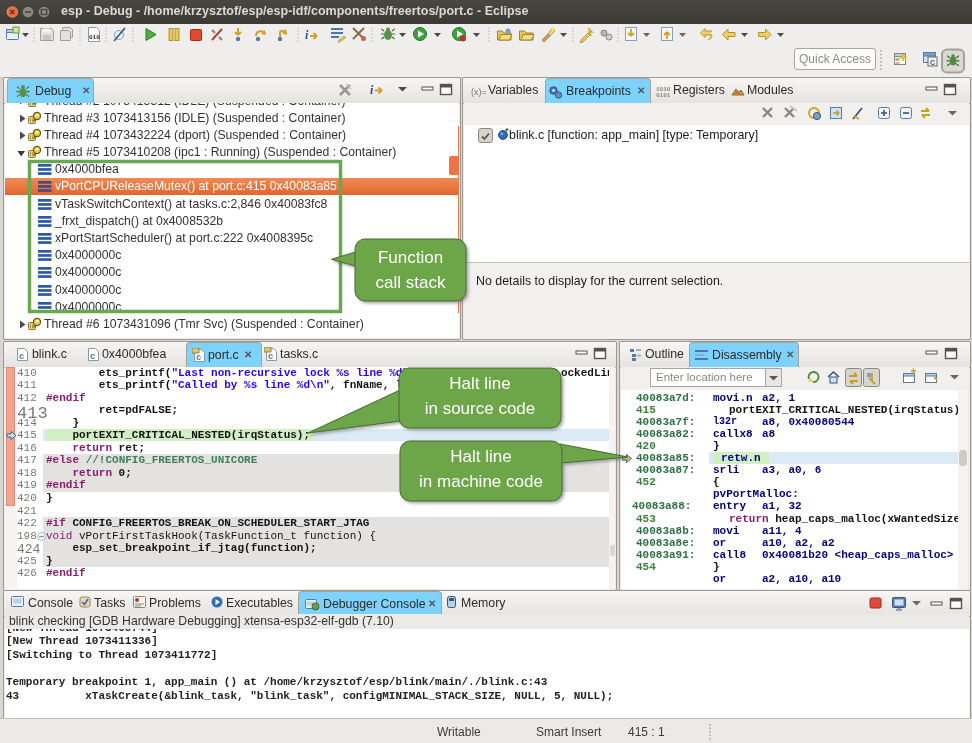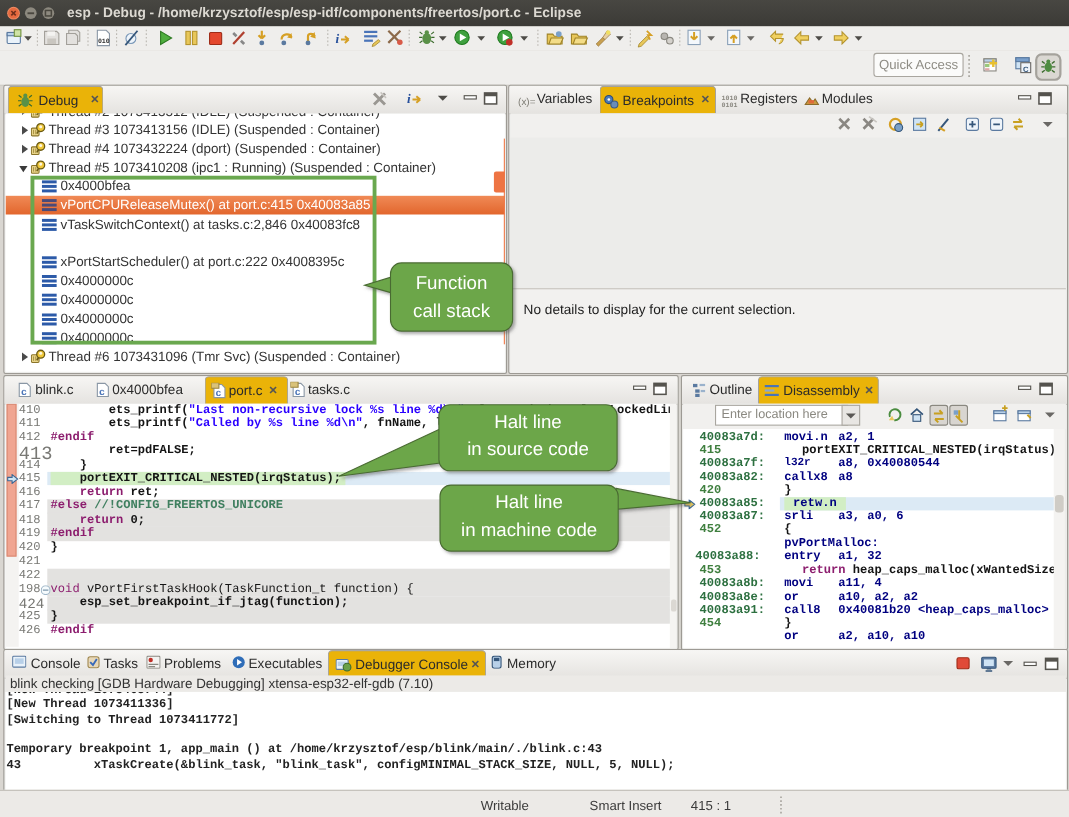--- a/index.html
+++ b/index.html
@@ -2,21 +2,21 @@
 <html><head><meta charset="utf-8"><style>
 html,body{margin:0;padding:0}
 body{width:972px;height:743px;position:relative;font-family:"Liberation Sans",sans-serif;background:#d9d6d1;overflow:hidden}
 .abs{position:absolute}
 #titlebar{left:0;top:0;width:972px;height:24px;background:linear-gradient(#484742,#3b3a36);color:#dcd9d2;font-weight:bold;font-size:12.5px}
 #toolbar1{left:0;top:24px;width:972px;height:22px;background:#efeeec}
 #toolbar2{left:0;top:46px;width:972px;height:31px;background:#efeeec;border-bottom:1px solid #cac7c1}
 .panel{background:#ececea;border:1px solid #9d9a94;border-radius:2px}
 .phead{position:absolute;left:0;top:0;right:0;height:25px;background:linear-gradient(#f7f6f4,#e5e3e0);border-bottom:1px solid #b3b0aa;border-radius:2px 2px 0 0}
 .tab{position:absolute;top:0;height:25px;font-size:12.3px;color:#2b2b2b;white-space:nowrap}
-.tabsel{background:#eab308;border:1px solid #a5a29c;border-bottom:none;border-radius:4px 4px 0 0;height:25px;box-sizing:border-box}
+.tabsel{background:#7dd3fc;border:1px solid #a5a29c;border-bottom:none;border-radius:4px 4px 0 0;height:25px;box-sizing:border-box}
 .tlabel{position:absolute;top:5px}
 .mono{font-family:"Liberation Mono",monospace;white-space:pre}
 #debugpanel{left:3px;top:77px;width:456px;height:261px}
 #rightpanel{left:462px;top:77px;width:507px;height:261px}
 #editorpanel{left:3px;top:341px;width:612px;height:248px}
 #disasmpanel{left:619px;top:341px;width:350px;height:248px}
 #consolepanel{left:3px;top:590px;width:966px;height:128px}
 #statusbar{left:0;top:718px;width:972px;height:25px;background:#eceae7;border-top:1px solid #c2bfb9;color:#3b3b3b;font-size:12px}
 .treerow{position:absolute;left:0;width:100%;height:17.2px;font-size:12.2px;color:#333;white-space:nowrap}
 .orange{background:linear-gradient(#f08a56,#e2662d);color:#fff}
@@ -298,20 +298,28 @@
         <span class="abs" style="left:50px;top:1.2px">vPortCPUReleaseMutex() at port.c:415 0x40083a85</span>
       </div>
 <div class="treerow" style="top:92.5px">
         <svg class="abs" style="left:33px;top:2.2px" width="15" height="13">
           <rect x="0" y="1" width="13.5" height="2.7" fill="#2c5aa8"></rect>
           <rect x="0" y="5.1" width="13.5" height="2.7" fill="#2c5aa8"></rect>
           <rect x="0" y="9.2" width="13.5" height="2.7" fill="#2c5aa8"></rect>
         </svg>
         <span class="abs" style="left:50px;top:1.2px">vTaskSwitchContext() at tasks.c:2,846 0x40083fc8</span>
       </div>
+<div class="treerow" style="top:109.7px">
+        <svg class="abs" style="left:33px;top:2.2px" width="15" height="13">
+          <rect x="0" y="1" width="13.5" height="2.7" fill="#2c5aa8"></rect>
+          <rect x="0" y="5.1" width="13.5" height="2.7" fill="#2c5aa8"></rect>
+          <rect x="0" y="9.2" width="13.5" height="2.7" fill="#2c5aa8"></rect>
+        </svg>
+        <span class="abs" style="left:50px;top:1.2px">_frxt_dispatch() at 0x4008532b</span>
+      </div>
 <div class="treerow" style="top:126.9px">
         <svg class="abs" style="left:33px;top:2.2px" width="15" height="13">
           <rect x="0" y="1" width="13.5" height="2.7" fill="#2c5aa8"></rect>
           <rect x="0" y="5.1" width="13.5" height="2.7" fill="#2c5aa8"></rect>
           <rect x="0" y="9.2" width="13.5" height="2.7" fill="#2c5aa8"></rect>
         </svg>
         <span class="abs" style="left:50px;top:1.2px">xPortStartScheduler() at port.c:222 0x4008395c</span>
       </div>
 <div class="treerow" style="top:144.1px">
         <svg class="abs" style="left:33px;top:2.2px" width="15" height="13">
@@ -424,20 +432,33 @@
         </g>
         <g transform="translate(436,4)">
           <rect x="0.5" y="0.5" width="11" height="11" rx="2" fill="#eef4fa" stroke="#5b7aa0"></rect>
           <path d="M3 6 h6" stroke="#35567a" stroke-width="1.6"></path>
         </g>
         <g transform="translate(456,4)">
           <path d="M1 4 h8 M9 4 l-3 -3 M2 8 h8 M2 8 l3 3" stroke="#c8a020" stroke-width="1.8" fill="none"></path>
         </g>
         <path d="M484 8 L493 8 L488.5 12.5 Z" fill="#6a6865"></path>
       </svg>
+ </div>
+ <div class="abs" style="left:1px;top:47px;width:505px;height:137px;background:#fff">
+   <div class="abs" style="left:14px;top:3px;width:13px;height:13px;background:#d7d4cf;border:1px solid #8d8a84;border-radius:3px">
+     <svg width="13" height="13">
+          <path d="M3 6.5 L5.5 9 L10 3.5" fill="none" stroke="#5a5750" stroke-width="1.8"></path>
+        </svg>
+   </div>
+   <svg class="abs" style="left:33px;top:3px" width="13" height="13">
+        <circle cx="6" cy="7" r="4.4" fill="#2f6db8" stroke="#1d4376"></circle>
+        <circle cx="4.8" cy="5.8" r="1.5" fill="#7aa6d8"></circle>
+        <path d="M8.5 1.5 l3 0 M10 0 l0 3 M8 4 l2.5 -2.5" stroke="#3a6a3a" stroke-width="1.1" fill="none"></path>
+      </svg>
+   <div class="abs" style="left:45px;top:3px;font-size:12.4px;color:#1c1c1c">blink.c [function: app_main] [type: Temporary]</div>
  </div>
  <div class="abs" style="left:1px;top:184px;width:505px;height:76px;background:#f2f1ef;border-top:1px solid #c5c2bc">
    <div class="abs" style="left:12px;top:11px;font-size:12.4px;color:#1c1c1c">No details to display for the current selection.</div>
  </div>
 </div>
 
 <div id="editorpanel" class="abs panel">
  <div class="phead"></div>
  <div class="tab" style="left:5px;width:71px">
       <svg class="abs" style="left:6px;top:5px" width="14" height="15">
@@ -508,20 +529,21 @@
 <div class="abs mono" style="left:12px;top:99.9px;font-size:11px;color:#787874">418</div>
 <div class="abs mono" style="left:41px;top:99.9px;font-size:11px;font-weight:bold;white-space:pre"><span style="color:#141414">    </span><span style="color:#8c1d6e">return</span><span style="color:#141414"> 0;</span></div>
 <div class="abs" style="left:38px;top:111.9px;width:572px;height:13.0px;background:#e3e2e0"></div>
 <div class="abs mono" style="left:12px;top:112.4px;font-size:11px;color:#787874">419</div>
 <div class="abs mono" style="left:41px;top:112.4px;font-size:11px;font-weight:bold;white-space:pre"><span style="color:#8c1d6e">#endif</span></div>
 <div class="abs mono" style="left:12px;top:125.0px;font-size:11px;color:#787874">420</div>
 <div class="abs mono" style="left:41px;top:125.0px;font-size:11px;font-weight:bold;white-space:pre"><span style="color:#141414">}</span></div>
 <div class="abs mono" style="left:12px;top:137.5px;font-size:11px;color:#787874">421</div>
 <div class="abs" style="left:38px;top:149.6px;width:572px;height:13.0px;background:#e3e2e0"></div>
 <div class="abs mono" style="left:12px;top:150.1px;font-size:11px;color:#787874">422</div>
+<div class="abs mono" style="left:41px;top:150.1px;font-size:11px;font-weight:bold;white-space:pre"><span style="color:#8c1d6e">#if</span><span style="color:#141414"> CONFIG_FREERTOS_BREAK_ON_SCHEDULER_START_JTAG</span></div>
 <div class="abs" style="left:38px;top:162.2px;width:572px;height:13.0px;background:#e3e2e0"></div>
 <div class="abs mono" style="left:12px;top:162.7px;font-size:11px;color:#787874">198</div>
 <svg class="abs" style="left:32px;top:165.2px" width="9" height="9">
         <circle cx="4.5" cy="4.5" r="4" fill="#f6fbfd" stroke="#9fb6c8"></circle>
         <path d="M2 4.5 L7 4.5" stroke="#7c97ab" stroke-width="1.2"></path>
       </svg>
 <div class="abs mono" style="left:41px;top:162.7px;font-size:11px;font-weight:normal;white-space:pre"><span style="color:#8c1d6e">void</span><span style="color:#141414"> vPortFirstTaskHook(TaskFunction_t function) {</span></div>
 <div class="abs" style="left:38px;top:174.7px;width:572px;height:13.0px;background:#e3e2e0"></div>
 <div class="abs mono" style="left:12px;top:175.2px;font-size:13px;color:#787874">424</div>
 <div class="abs mono" style="left:41px;top:175.2px;font-size:11px;font-weight:bold;white-space:pre"><span style="color:#141414">    esp_set_breakpoint_if_jtag(function);</span></div>

